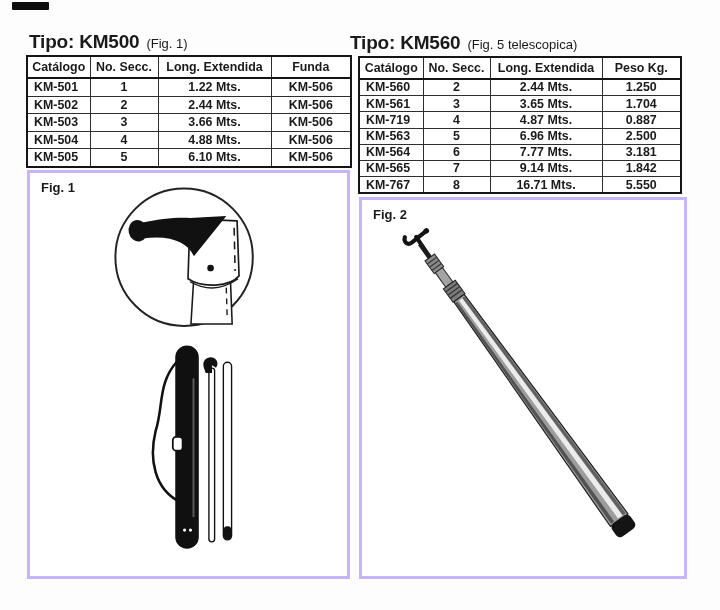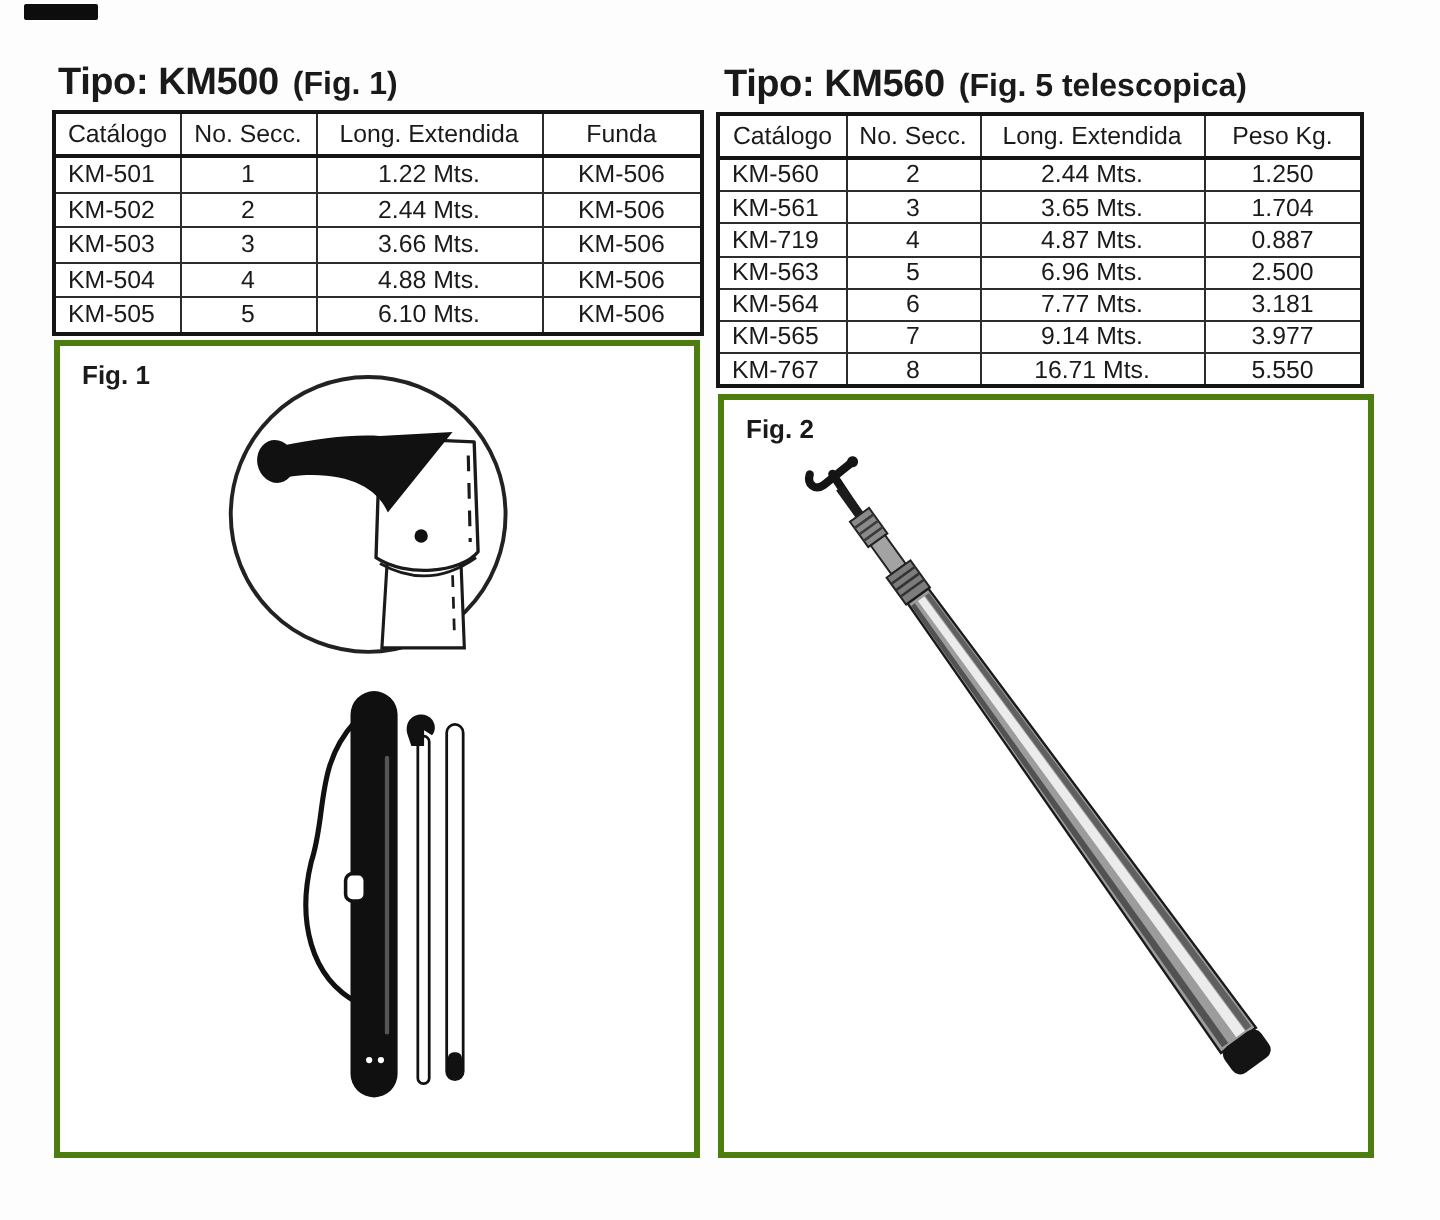--- a/index.html
+++ b/index.html
@@ -16,45 +16,45 @@
     position:absolute;left:12px;top:2px;width:37px;height:8px;
     background:#0d0d0d;border-radius:1px;
   }
 
   
   .sec-title{
     position:absolute;margin:0;display:flex;align-items:baseline;gap:7px;
     white-space:nowrap;
   }
   .sec-title .t-main{font-size:19px;font-weight:bold;letter-spacing:-0.2px;}
-  .sec-title .t-sub{font-size:16px;font-weight:bold;}
+  .sec-title .t-sub{font-size:13px;font-weight:normal;}
   .title-left{left:29px;top:31px;}
-  .title-right{left:362px;top:32px;justify-content:center;}
+  .title-right{left:350px;top:32px;justify-content:center;}
 
   
   table.spec{
     position:absolute;border-collapse:collapse;table-layout:fixed;
     background:#fff;border:2.6px solid #151515;
     font-size:12.4px;line-height:1;
   }
   table.t-left{left:26px;top:55px;width:324px;}
   table.t-right{left:358px;top:56px;width:322px;}
   .spec th,.spec td{
     border:1.4px solid #2d2d2d;
     text-align:center;vertical-align:middle;
-    padding:1px 2px;font-weight:normal;white-space:nowrap;overflow:hidden;
+    padding:1px 2px;font-weight:bold;white-space:nowrap;overflow:hidden;
   }
   .spec thead th{height:18px;border-bottom:2.3px solid #151515;}
   table.t-left tbody td{height:14.6px;}
   table.t-right tbody td{height:13.2px;}
   .spec tbody td:first-child{text-align:left;padding-left:6px;}
 
   
   .figbox{
-    position:absolute;background:#ffffff;border:3px solid #4d7c0f;
+    position:absolute;background:#ffffff;border:3px solid #c4b5fd;
     box-sizing:border-box;
   }
   .figbox.f1{left:27px;top:170px;width:323px;height:409px;}
   .figbox.f2{left:359px;top:197px;width:328px;height:382px;}
   .fig-label{
     position:absolute;left:11px;top:7px;
     font-size:13px;font-weight:bold;z-index:2;
   }
   .figbox svg{position:absolute;left:0;top:0;width:100%;height:100%;}
 </style>
@@ -205,21 +205,21 @@
         <tr>
           <td>KM-564</td>
           <td>6</td>
           <td>7.77 Mts.</td>
           <td>3.181</td>
         </tr>
         <tr>
           <td>KM-565</td>
           <td>7</td>
           <td>9.14 Mts.</td>
-          <td>3.977</td>
+          <td>1.842</td>
         </tr>
         <tr>
           <td>KM-767</td>
           <td>8</td>
           <td>16.71 Mts.</td>
           <td>5.550</td>
         </tr>
       </tbody>
   </table>
 

